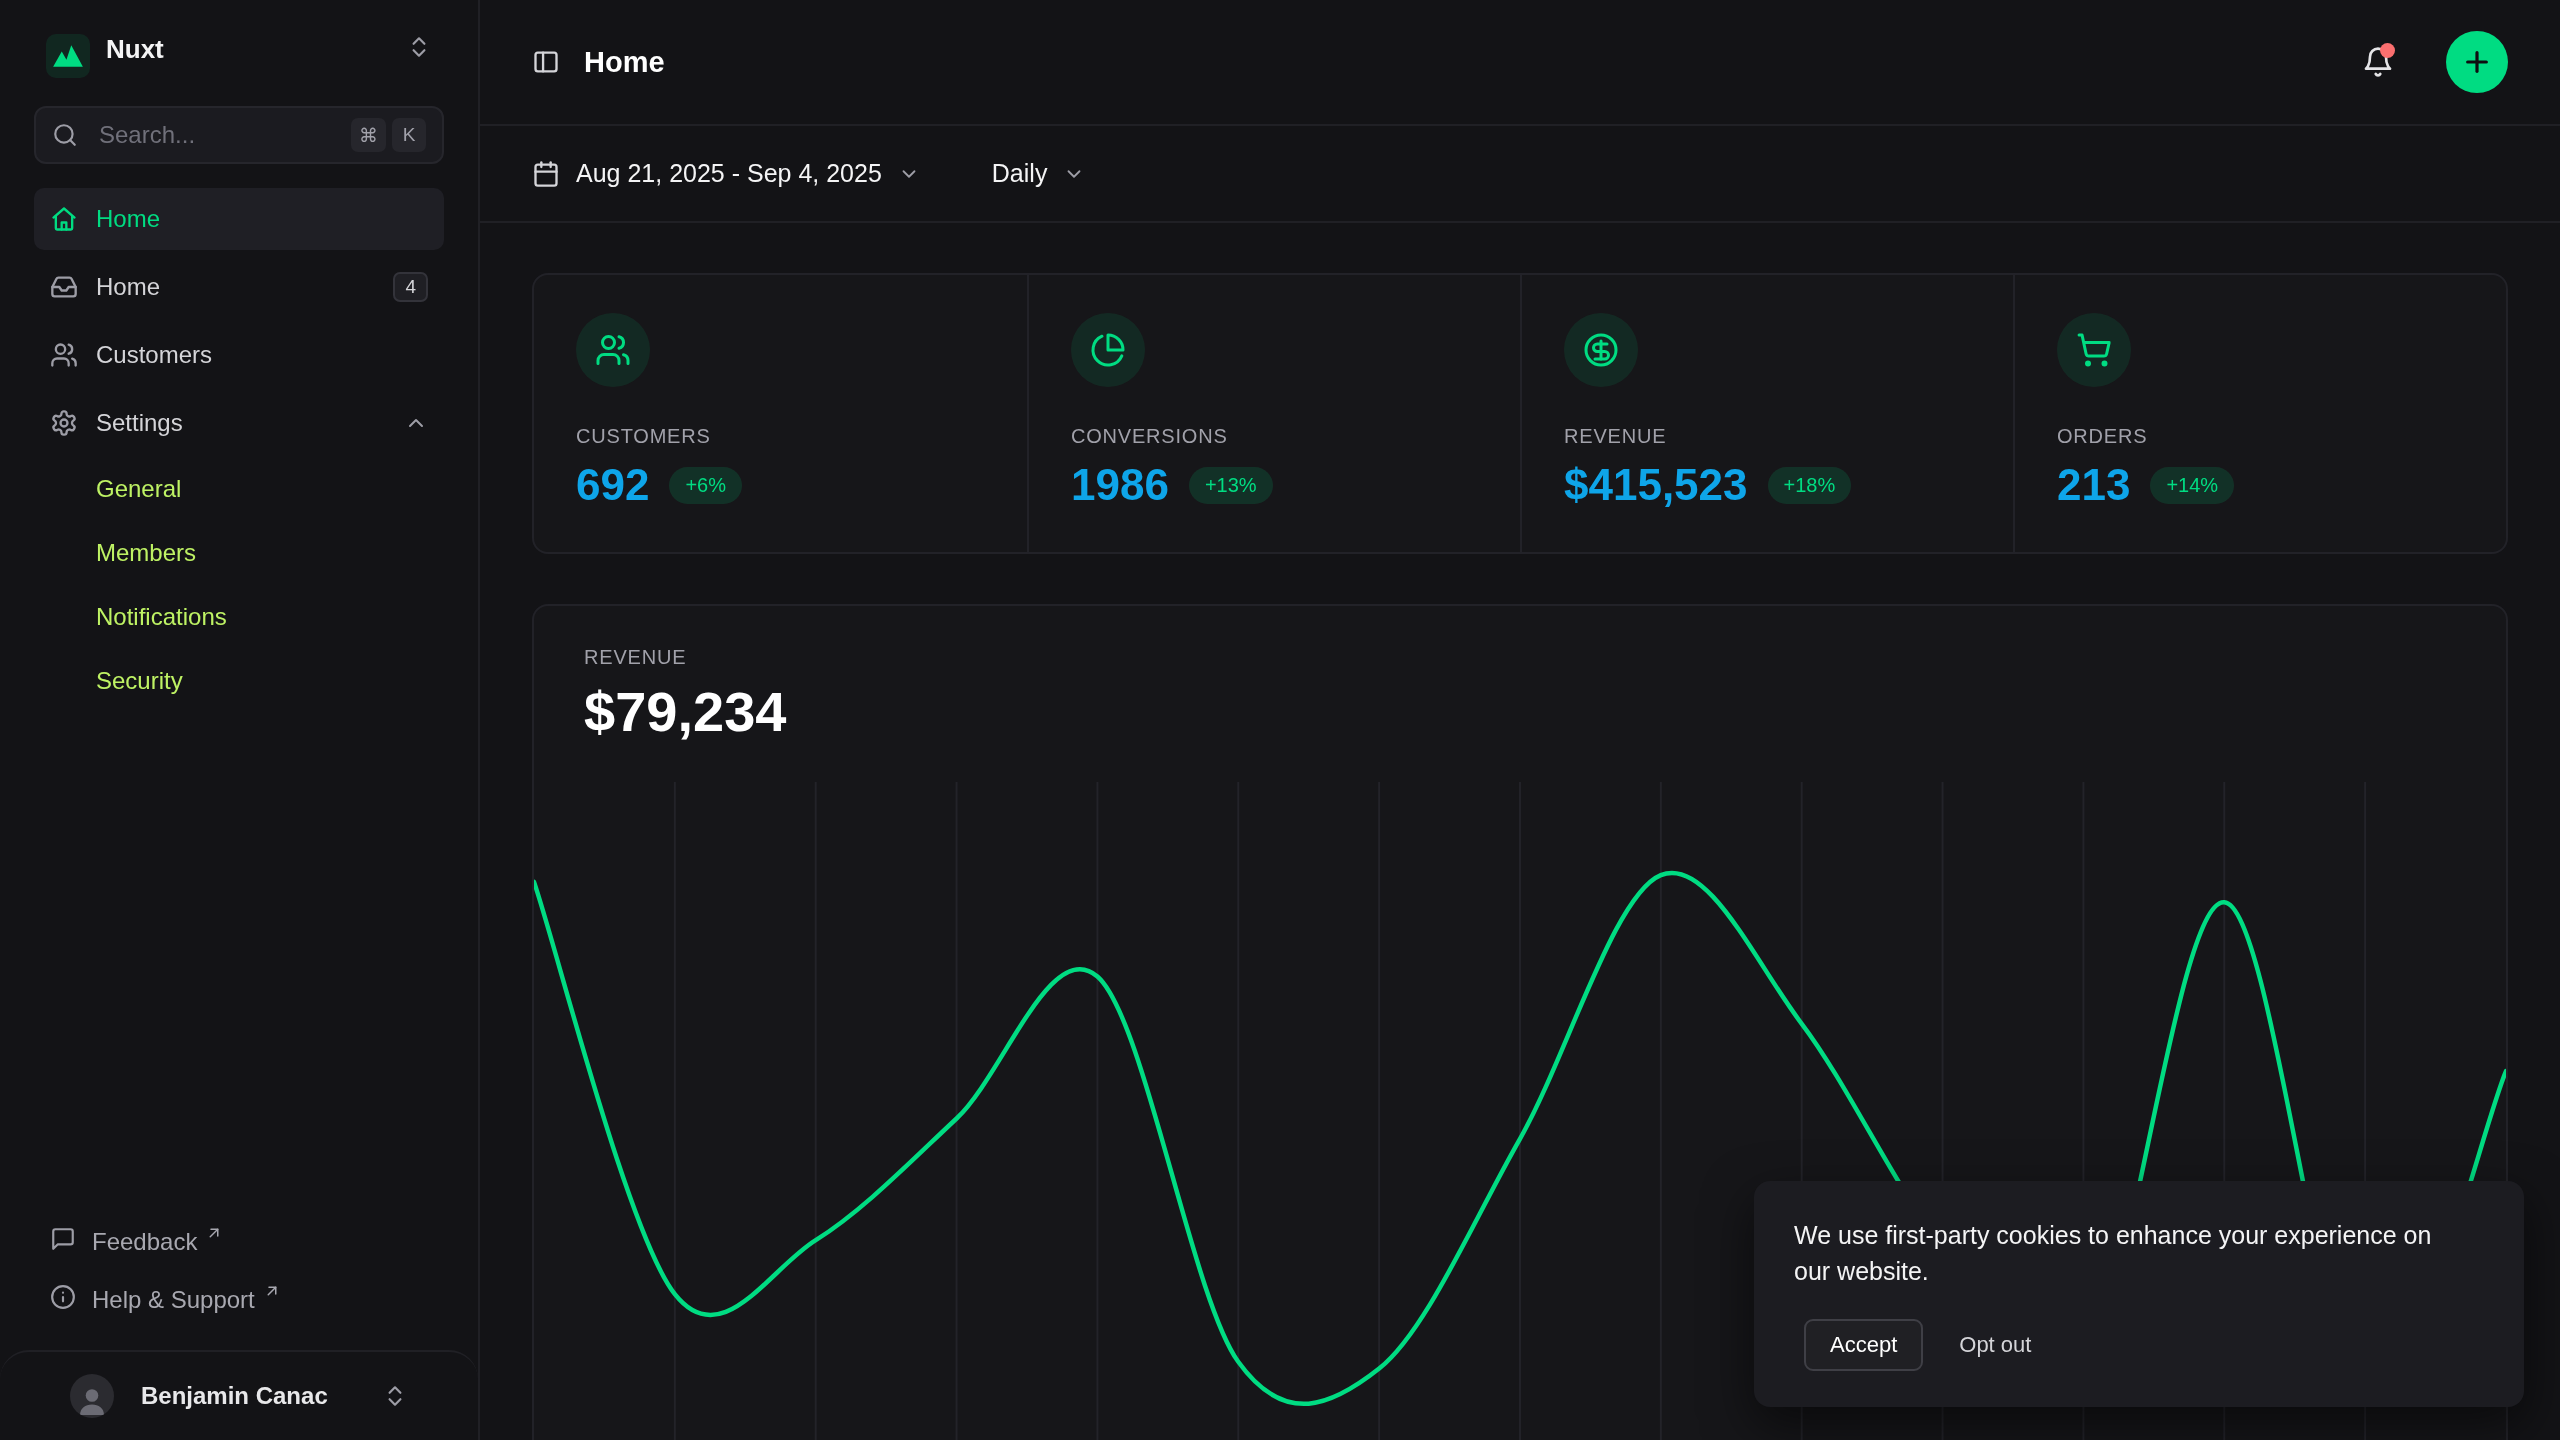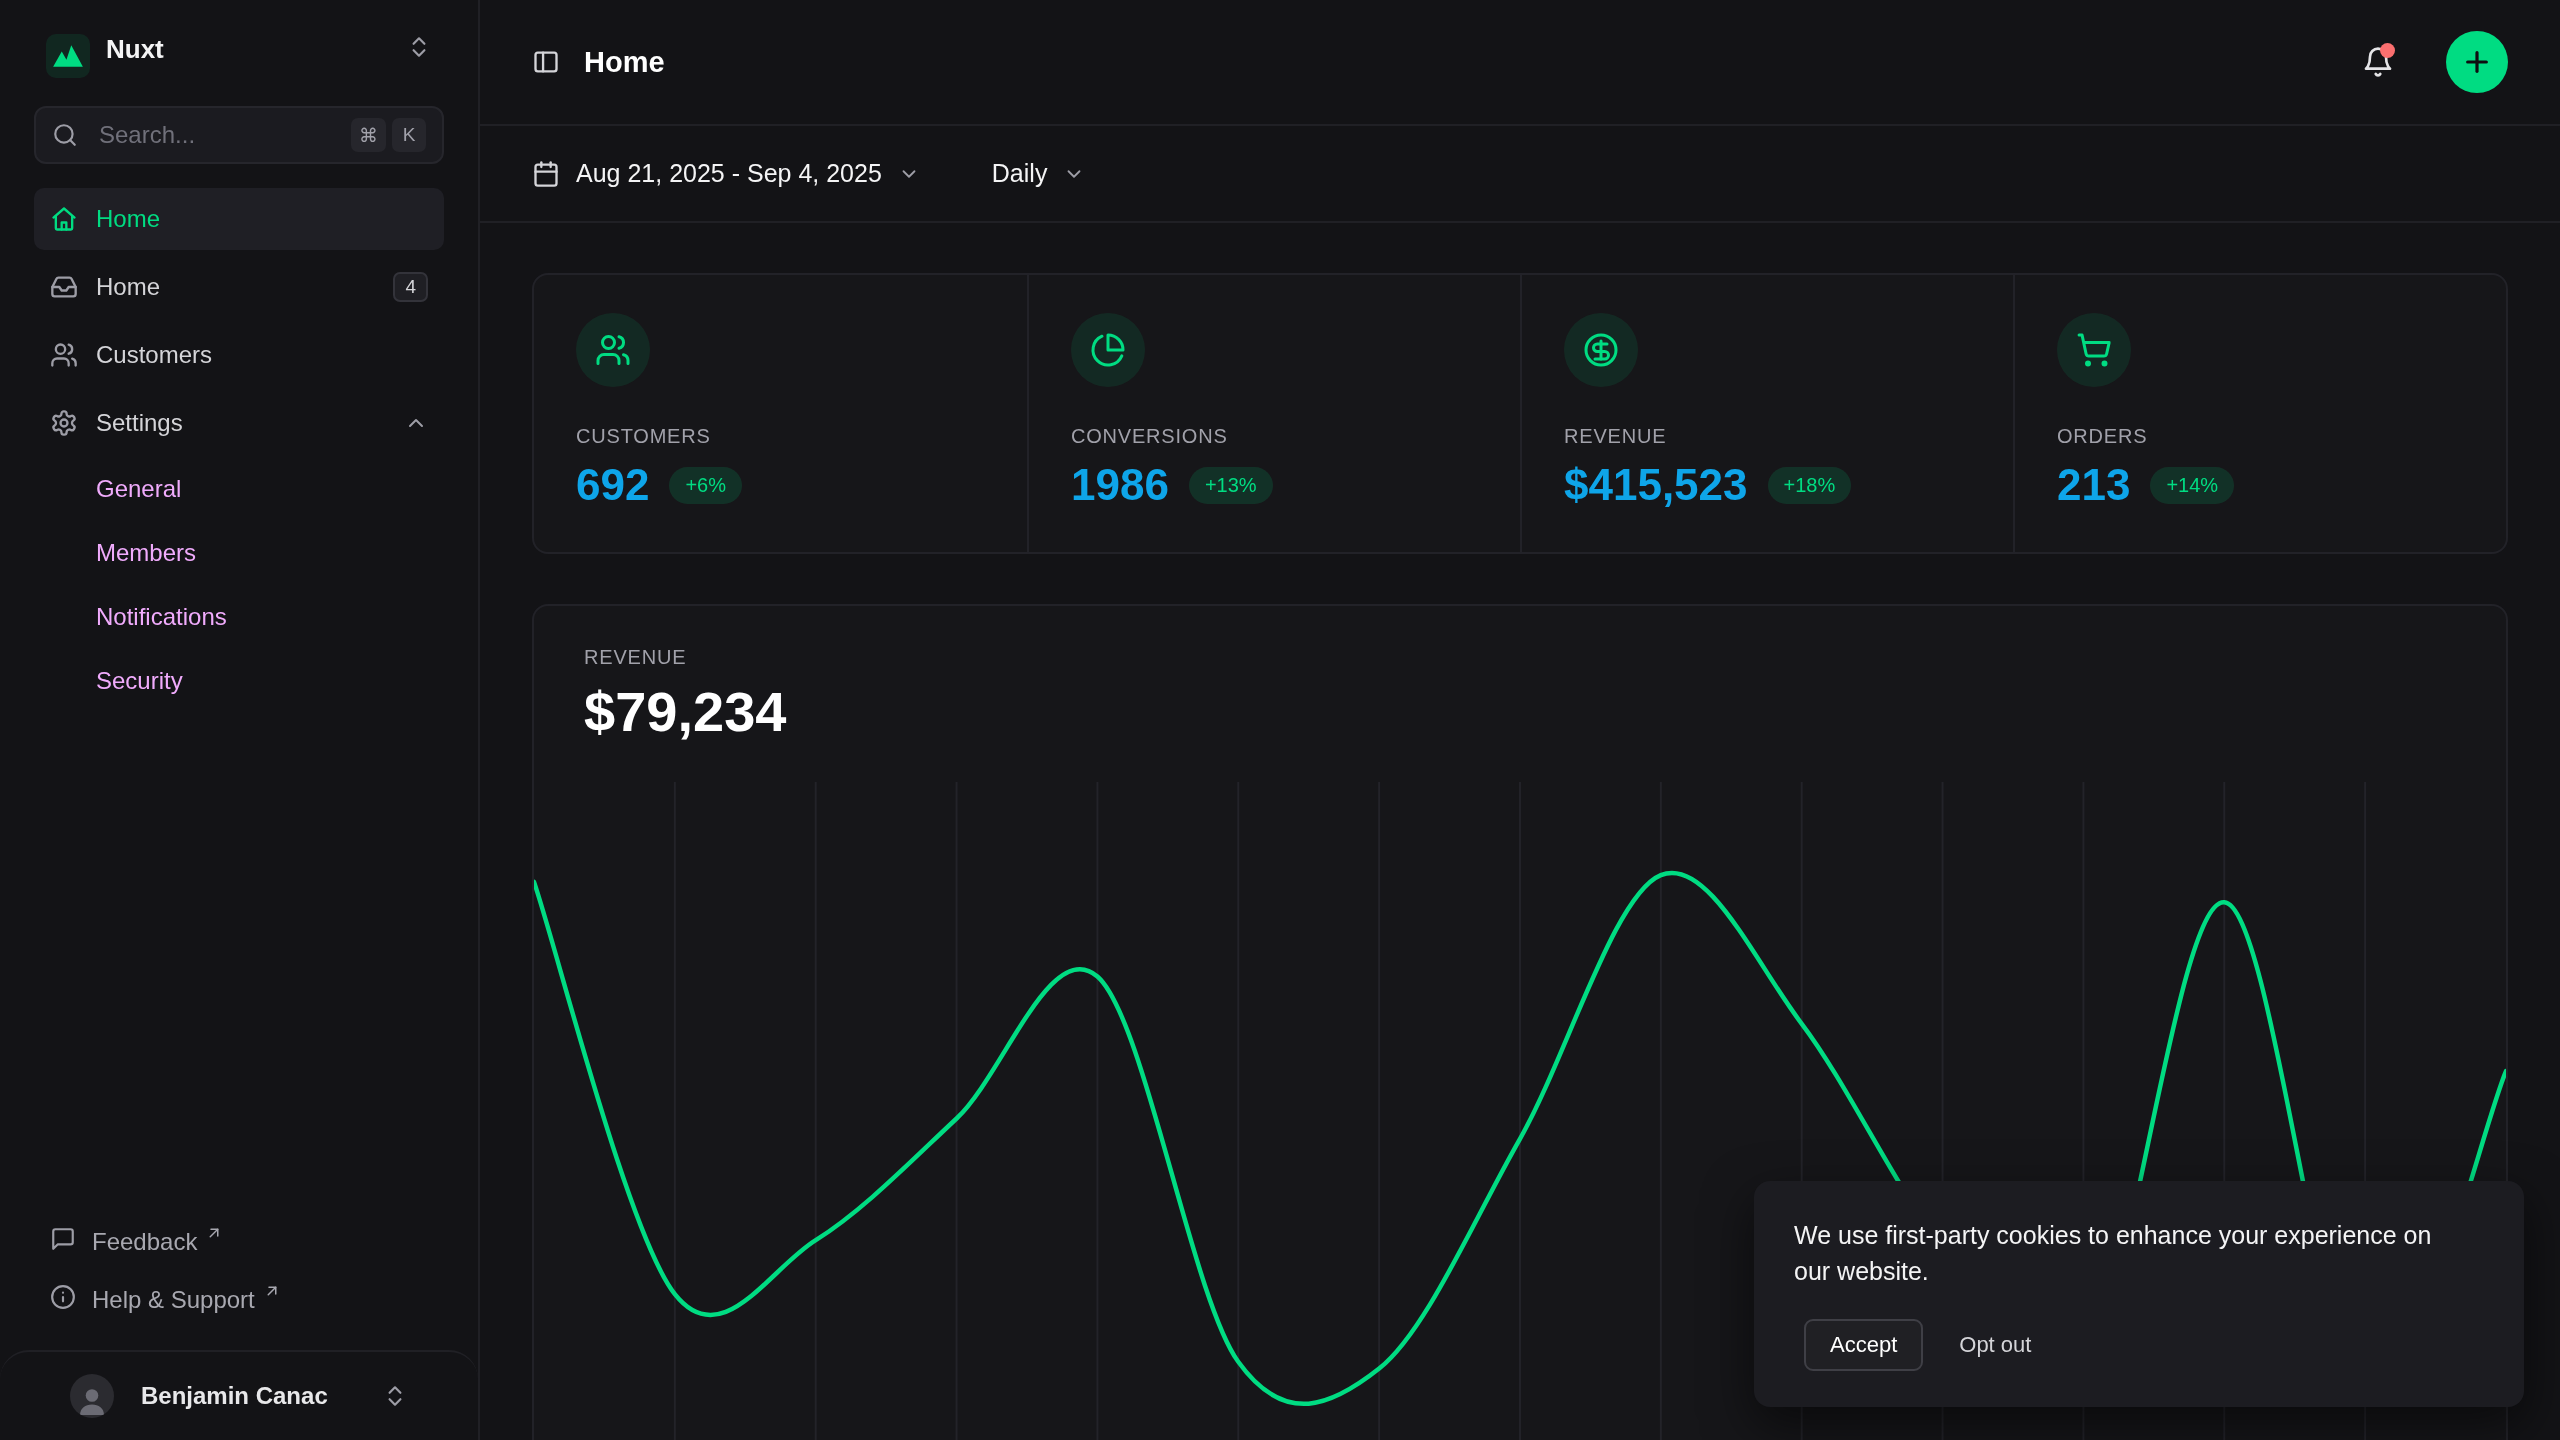--- a/index.html
+++ b/index.html
@@ -36,21 +36,21 @@
   .nav { margin-top:24px; display:flex; flex-direction:column; gap:6px; }
   .nav-item { height:62px; border-radius:10px; display:flex; align-items:center; gap:18px;
               padding:0 16px; color:#d4d4d8; font-size:24px; cursor:pointer; }
   .nav-item .nav-icon { color:#9d9da6; display:flex; }
   .nav-item.active { background:#1f1f25; color:#00dc82; }
   .nav-item.active .nav-icon { color:#00dc82; }
   .nav-badge { margin-left:auto; background:#1f1f24; border:2px solid #33333a; border-radius:7px;
                padding:2px 10px; font-size:19px; color:#d4d4d8; }
   .nav-chevron { margin-left:auto; color:#9d9da6; display:flex; }
   .nav-sub-item { height:58px; display:flex; align-items:center; padding-left:62px;
-                  color:#f0abfc; font-size:24px; border-radius:10px; cursor:pointer; }
+                  color:#bef264; font-size:24px; border-radius:10px; cursor:pointer; }
 
   .side-footer { margin-top:auto; padding-bottom:20px; display:flex; flex-direction:column; }
   .side-link { height:58px; display:flex; align-items:flex-start; gap:16px; color:#a8a8b0;
                font-size:24px; padding:12px 16px 0; border-radius:10px; cursor:pointer; }
   .side-link .lbl { line-height:32px; }
   .external-arrow { color:#a8a8b0; margin-left:-8px; margin-top:-2px; display:flex; }
 
   .user-row { border-top:2px solid #202025; margin:0 -34px; padding:22px 70px;
               display:flex; align-items:center; gap:27px; cursor:pointer;border-radius:29px; }
   .avatar { width:44px; height:44px; border-radius:50%; background:#2b2b30; overflow:hidden;

